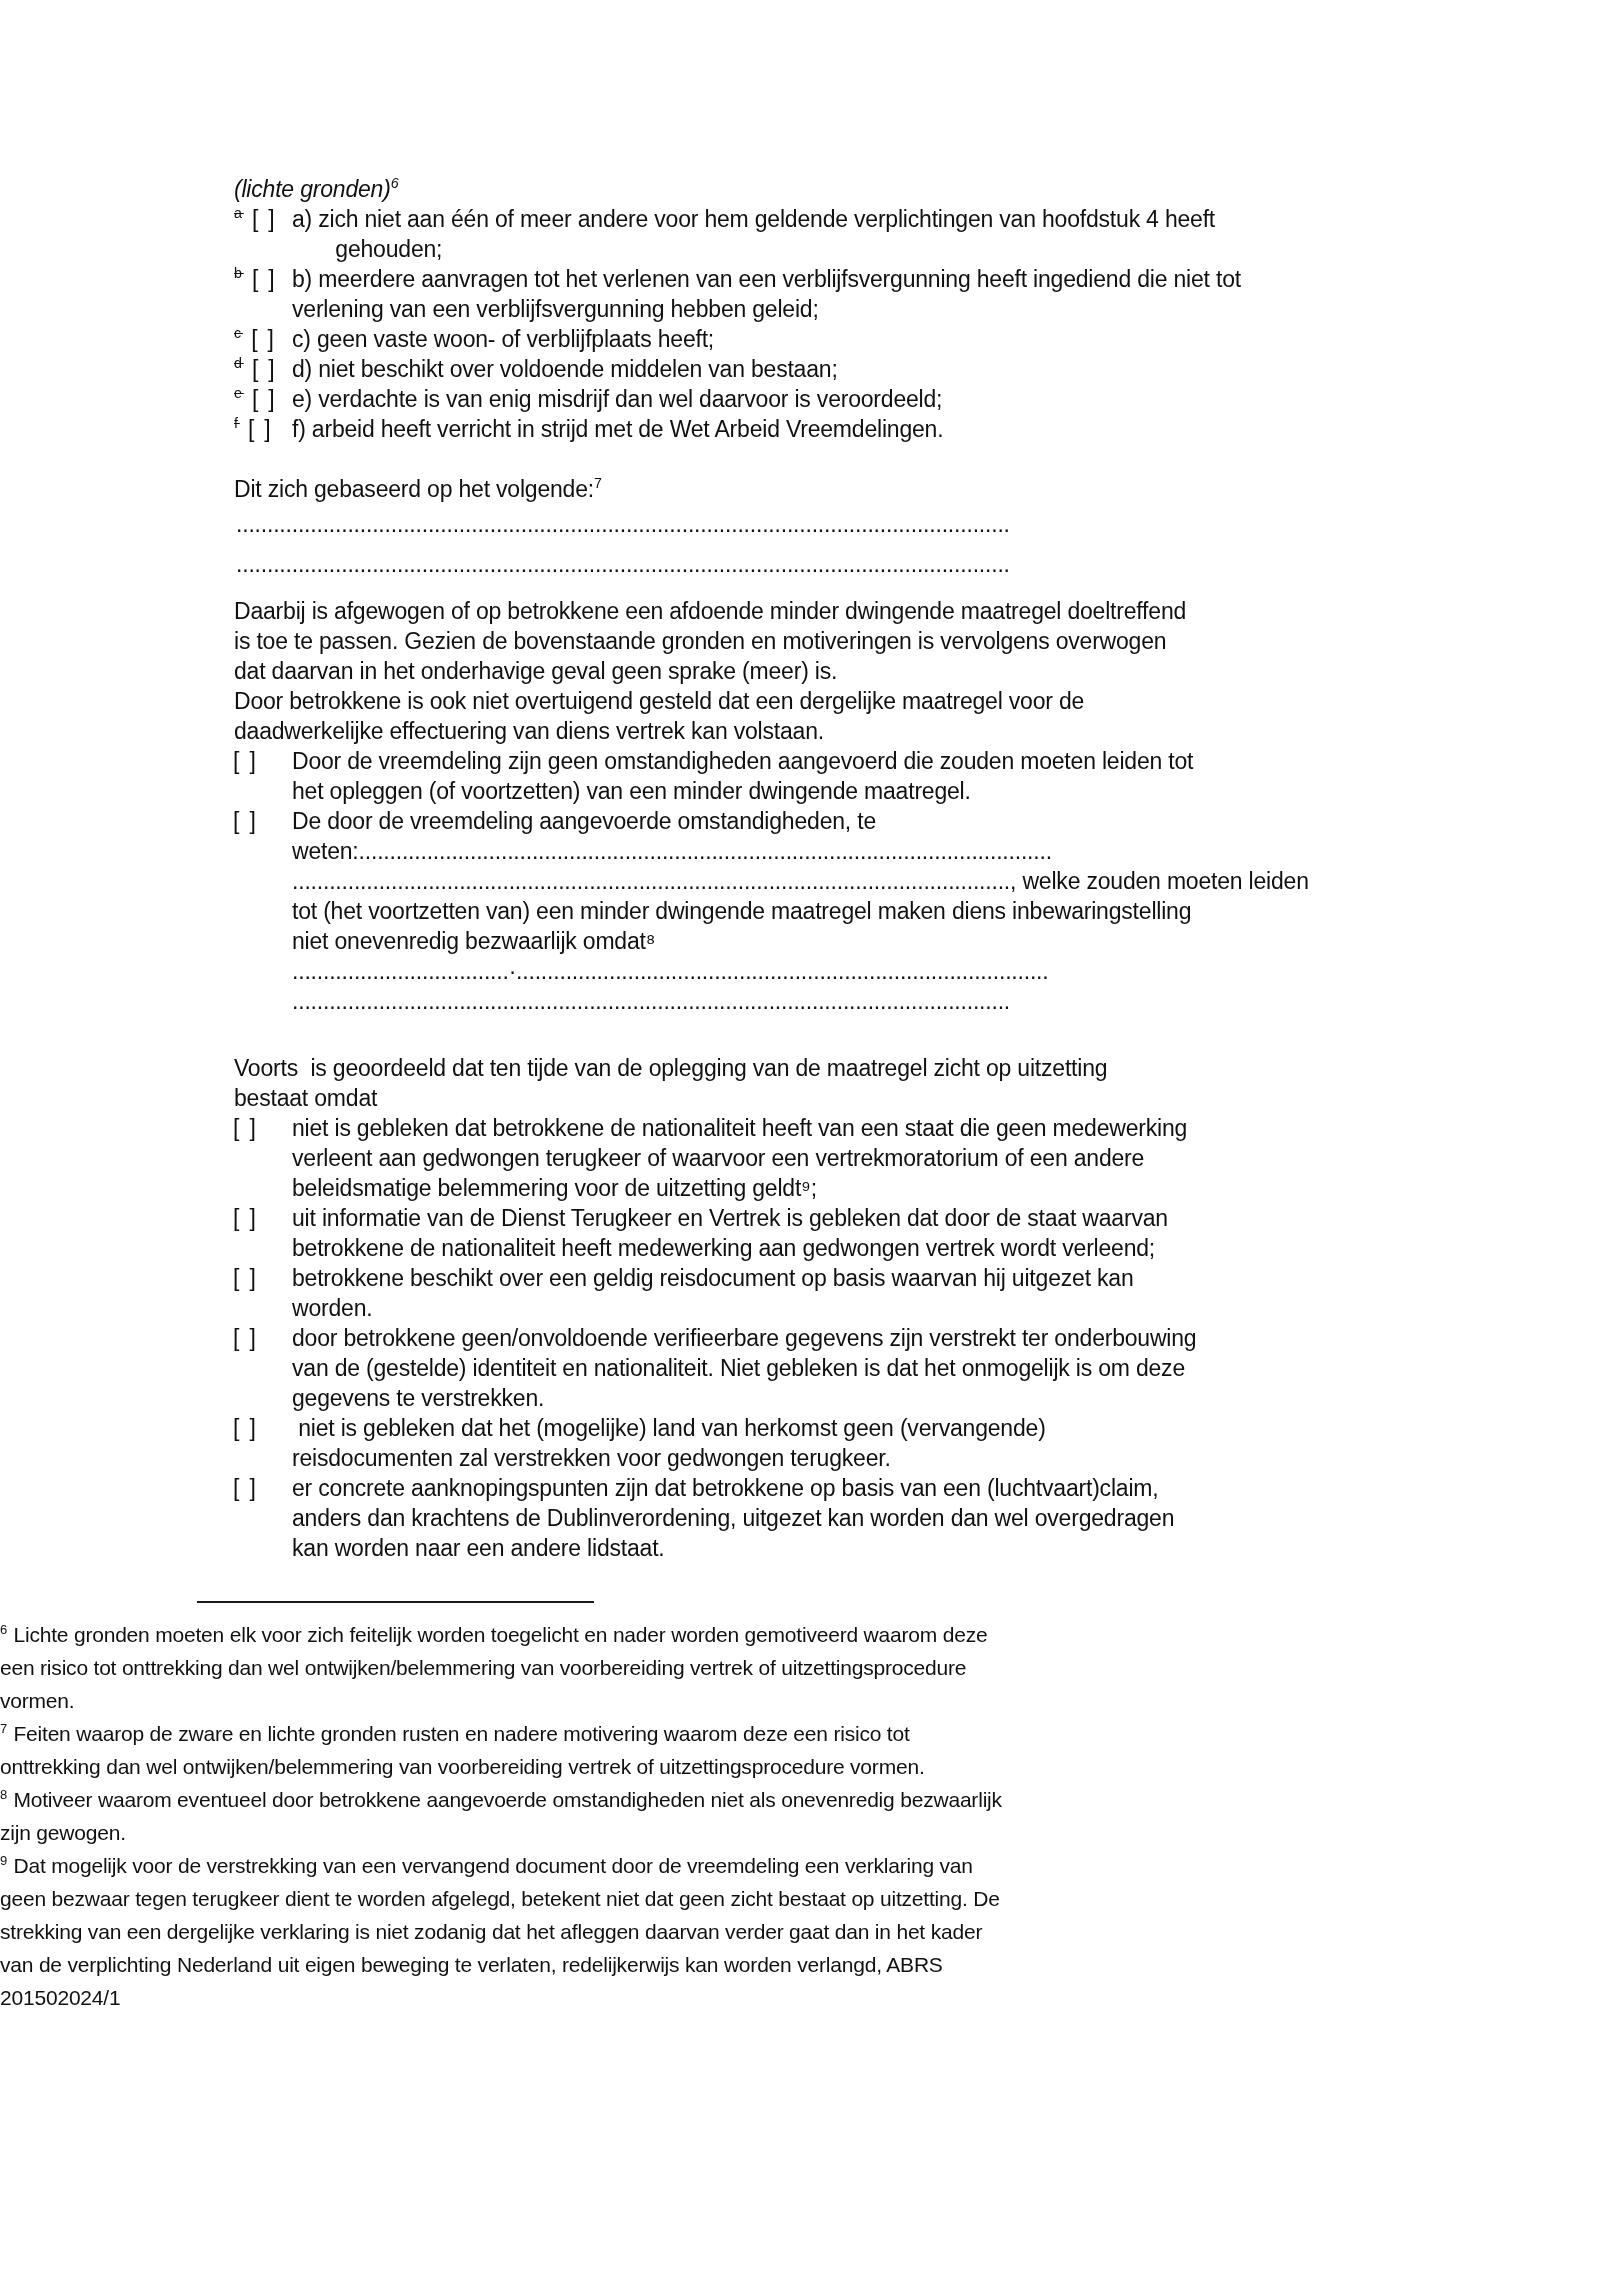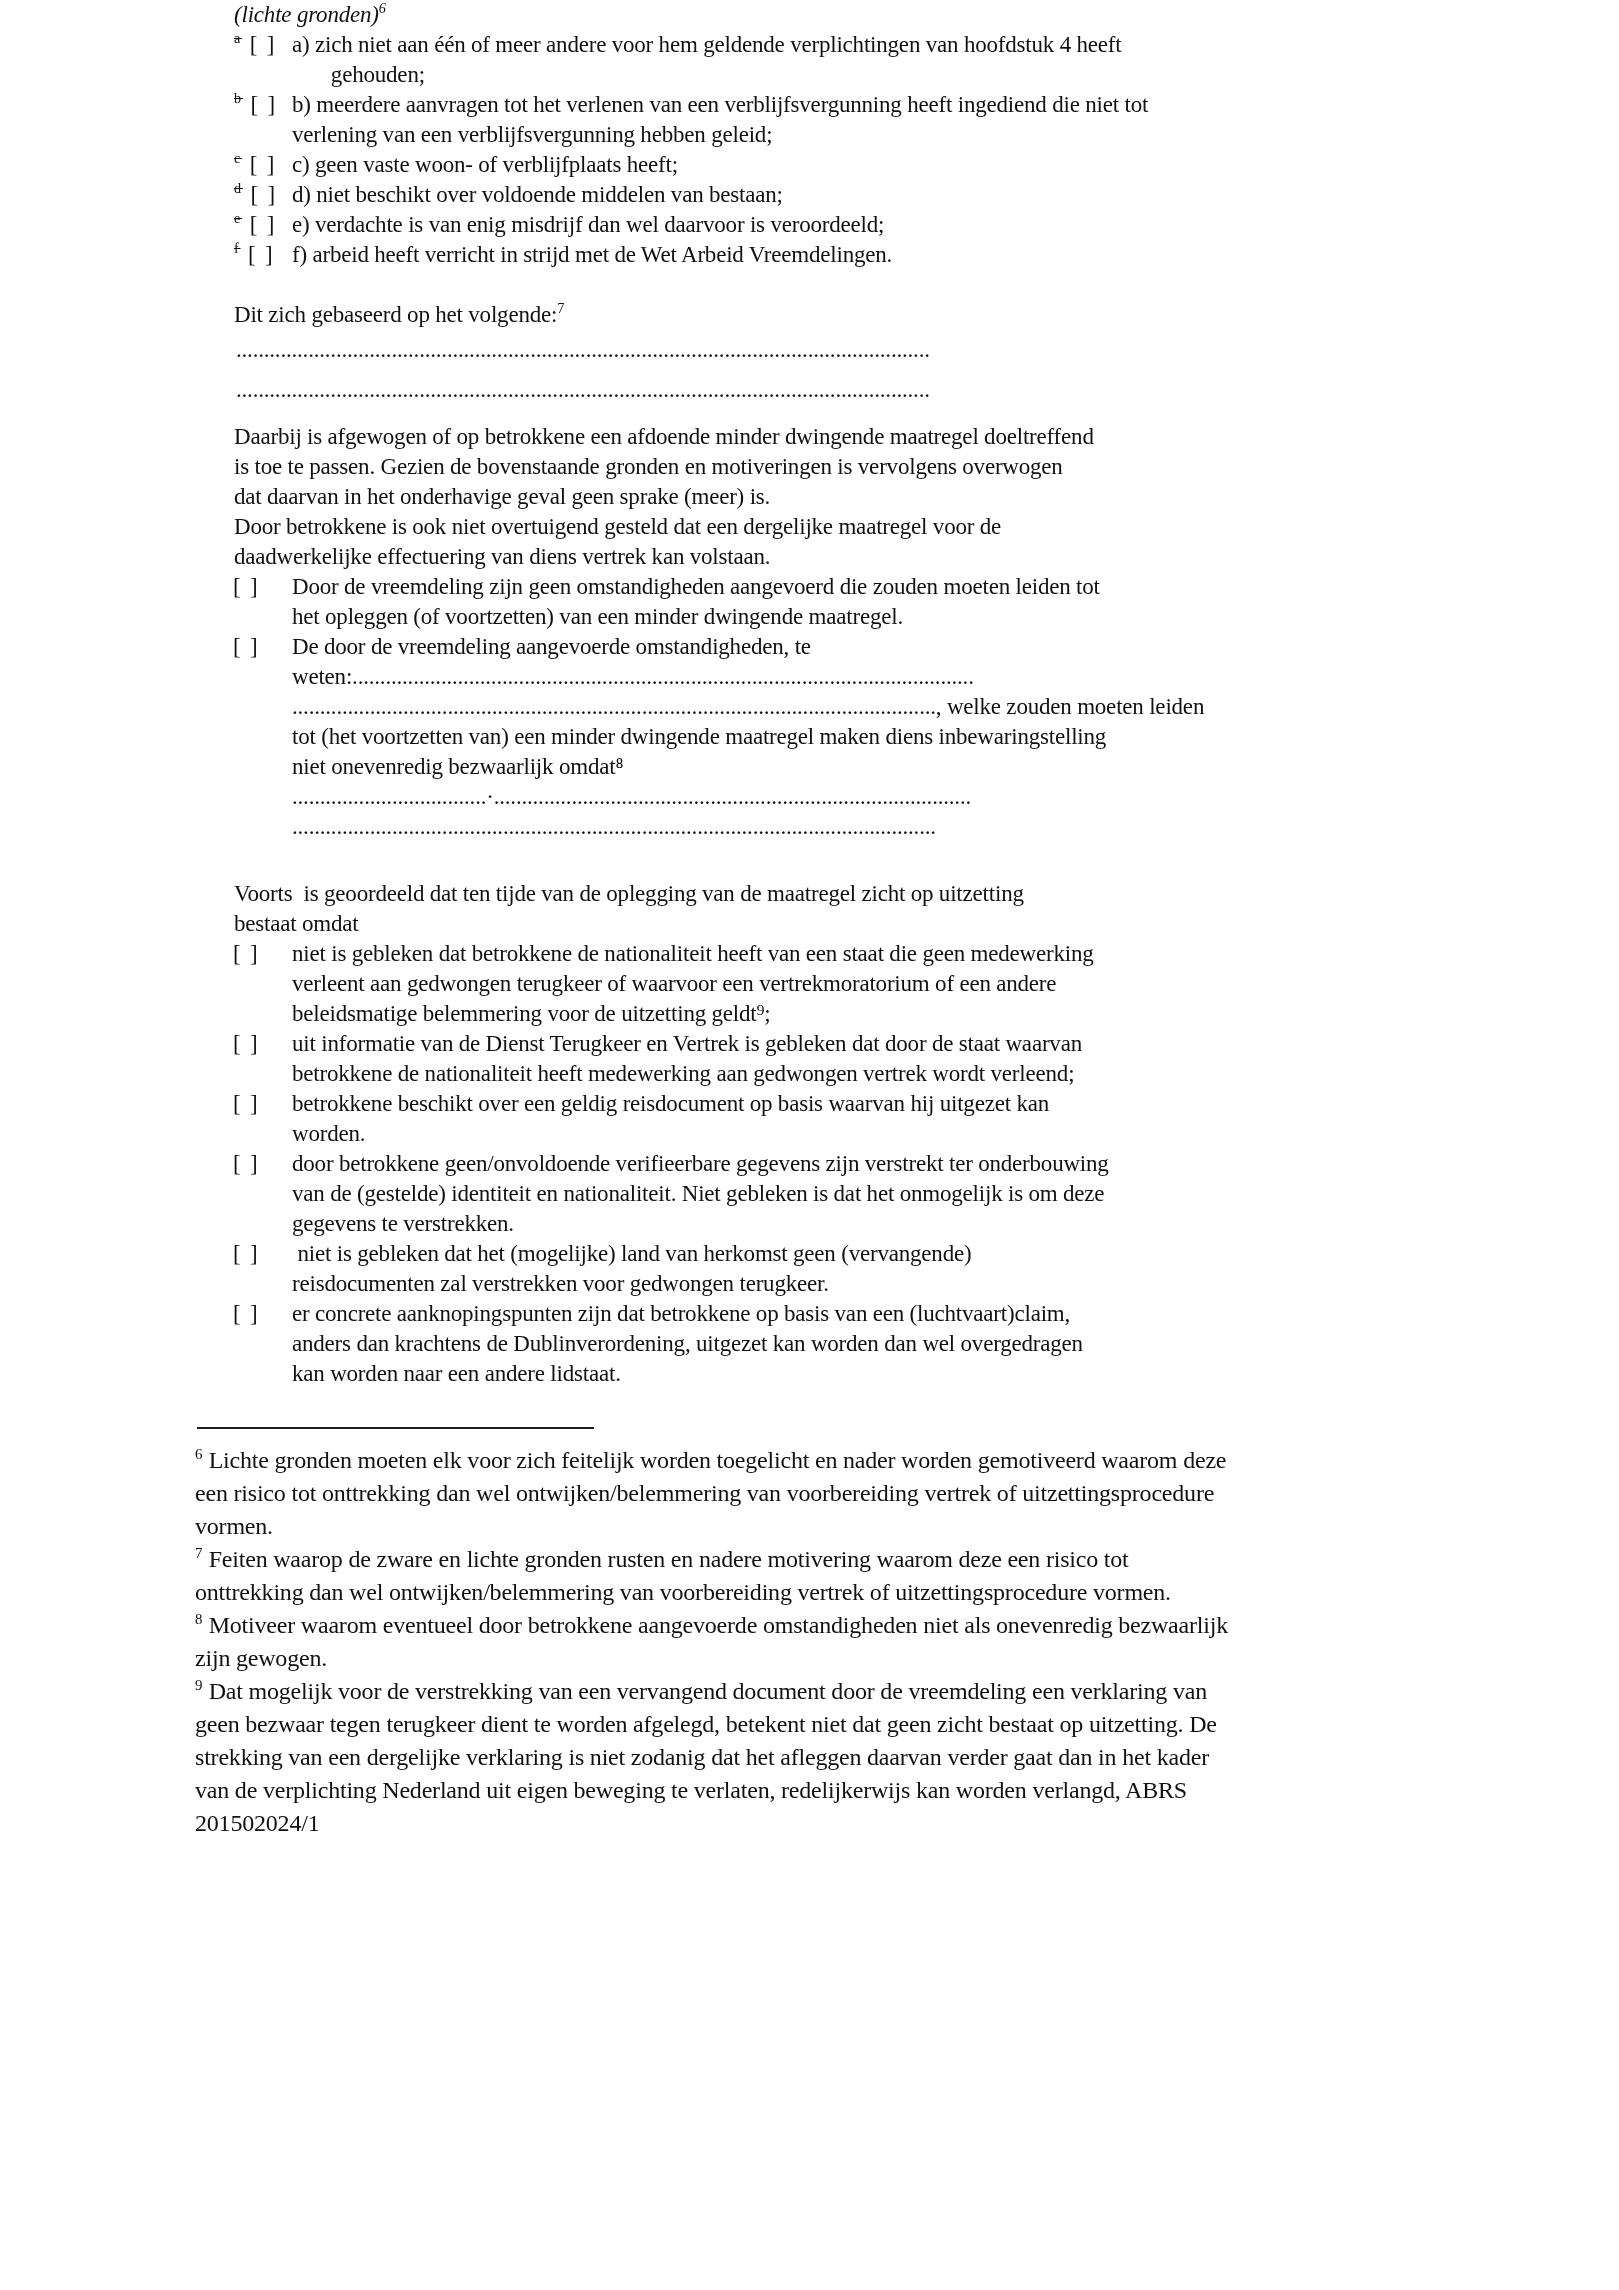--- a/index.html
+++ b/index.html
@@ -1,27 +1,28 @@
 <!DOCTYPE html>
 <html style="font-size:14.6px"><head>
 <meta charset="utf-8">
 <style>
   html,body{margin:0;padding:0;background:#e8e8e8;}
   .page{
     position:relative;
     width:1619px;
     height:2291px;
     background:#ffffff;
-    font-family:Liberation Serif, serif;
+    font-family:Liberation Sans, sans-serif;
     color:#111;
     font-size:23px;
     line-height:30px;
     letter-spacing:-0.2px;
     overflow:hidden;
     box-sizing:border-box;
+    padding-top:174px;
   }
   .pre{white-space:pre-wrap;}
   .it{font-style:italic;}
   .sup{font-size:0.62em; vertical-align:super; line-height:0;}
   .strike{text-decoration:line-through;}
   
   .m-body{margin-left:234px; margin-right:174px;}
   .heading{margin-left:234px;}
   
   .grow{display:flex; margin-left:234px; margin-right:164px;}
@@ -30,21 +31,21 @@
   
   .dotline{margin-left:236px; line-height:40px; white-space:nowrap; overflow:hidden; margin-right:110px;}
   
   .crow{display:flex; margin-left:233px; margin-right:164px;}
   .cmark{flex:none; width:59px; letter-spacing:1.8px;}
   .ctext{flex:1 1 auto;}
   .gap34{margin-top:30px;}
   .gap40{margin-top:37px;}
   .closing{margin-left:160px; margin-top:40px;}
   .fnsep{margin-left:197px; margin-top:38px; width:397px; border-top:2.7px solid #1a1a1a; height:0;}
-  .footnotes{margin-left:195px; margin-right:174px; margin-top:14.6px; font-size:24px; line-height:33px;}
+  .footnotes{margin-right:174px; margin-top:14.6px; font-size:21px; line-height:33px;}
   .fnrow{display:block;}
   .fnsup{font-size:0.62em; vertical-align:super; line-height:0; margin-right:6.4px;}
   .fntext{white-space:pre-wrap;}
 </style>
 </head>
 <body>
 
 <div class="page">
 
   <div class="heading"><span class="it">(lichte gronden)</span><span class="sup it">6</span></div>

